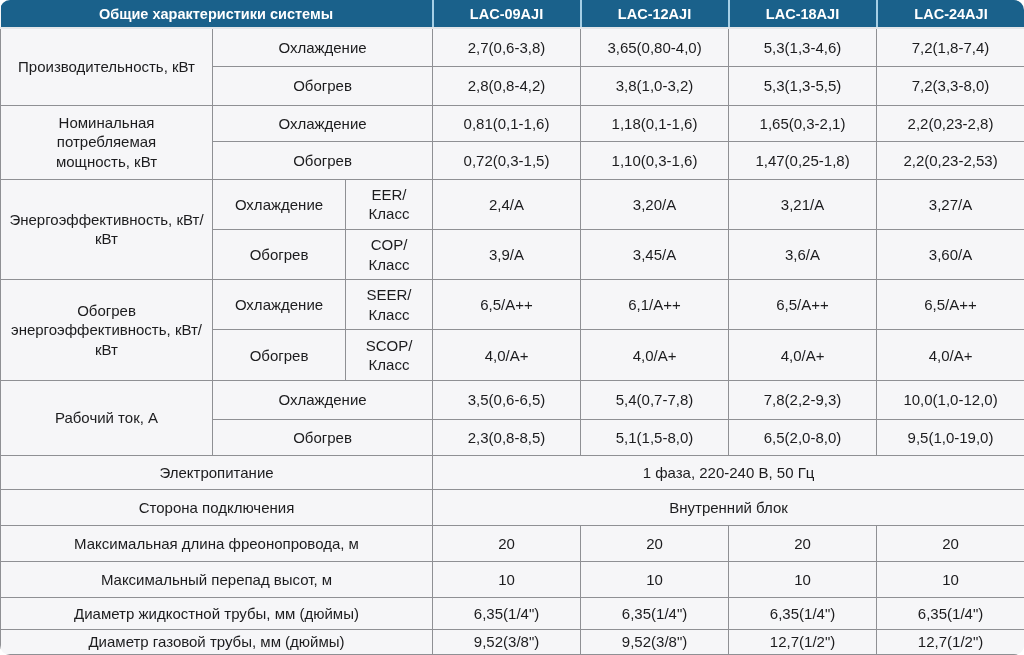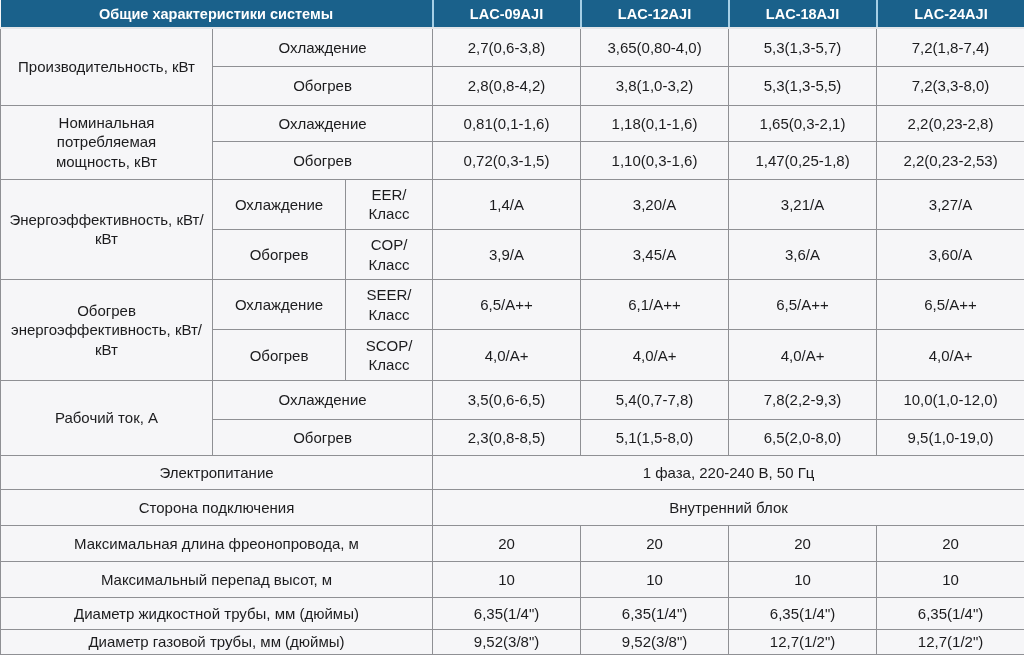--- a/index.html
+++ b/index.html
@@ -1,17 +1,17 @@
 <!DOCTYPE html>
 <html><head>
 <meta charset="utf-8">
 <style>
   * { box-sizing: border-box; }
   html, body { margin: 0; padding: 0; background: #ffffff; }
-  .wrap { width: 1024px; height: 655px; overflow: hidden; }
+  .wrap { width: 1024px; height: 655px; overflow: hidden; border-radius: 10px; }
   table.specs {
     border-collapse: collapse;
     table-layout: fixed;
     width: 1024px;
     height: 655px;
     background: #f6f6f8;
     font-family: "Liberation Sans", sans-serif;
     font-size: 15px;
     color: #1c1c1e;
   }
@@ -59,21 +59,21 @@
     <th>LAC-12AJI</th>
     <th>LAC-18AJI</th>
     <th class="th-last">LAC-24AJI</th>
   </tr>
 
   <tr style="height:38px">
     <td rowspan="2">Производительность, кВт</td>
     <td colspan="2">Охлаждение</td>
     <td>2,7(0,6-3,8)</td>
     <td>3,65(0,80-4,0)</td>
-    <td>5,3(1,3-5,7)</td>
+    <td>5,3(1,3-4,6)</td>
     <td>7,2(1,8-7,4)</td>
   </tr>
   <tr style="height:38px">
     <td colspan="2">Обогрев</td>
     <td>2,8(0,8-4,2)</td>
     <td>3,8(1,0-3,2)</td>
     <td>5,3(1,3-5,5)</td>
     <td>7,2(3,3-8,0)</td>
   </tr>
 
@@ -93,21 +93,21 @@
     <td>1,47(0,25-1,8)</td>
     <td>2,2(0,23-2,53)</td>
   </tr>
 
   <tr style="height:50px">
     <td rowspan="2">Энергоэффективность, кВт/
 кВт</td>
     <td>Охлаждение</td>
     <td>EER/
 Класс</td>
-    <td>1,4/A</td>
+    <td>2,4/A</td>
     <td>3,20/A</td>
     <td>3,21/A</td>
     <td>3,27/A</td>
   </tr>
   <tr style="height:49px">
     <td>Обогрев</td>
     <td>COP/
 Класс</td>
     <td>3,9/A</td>
     <td>3,45/A</td>

